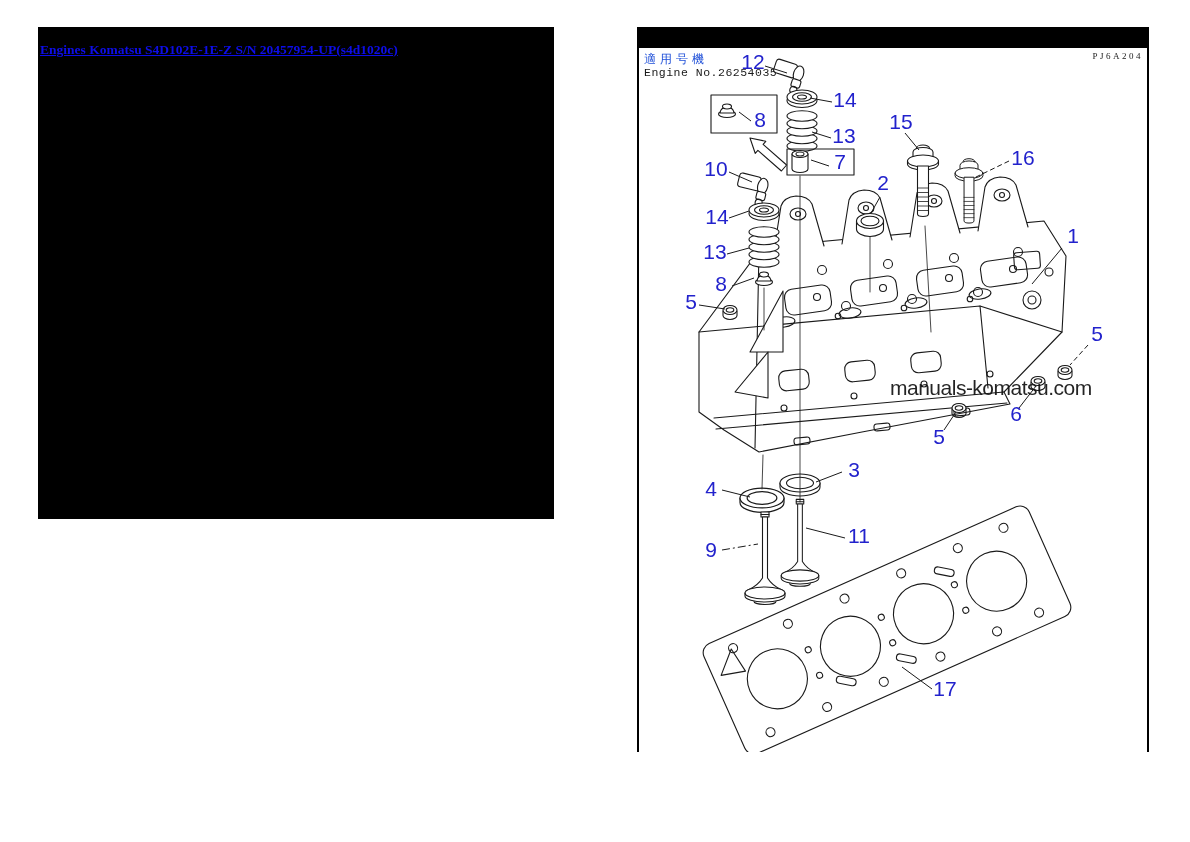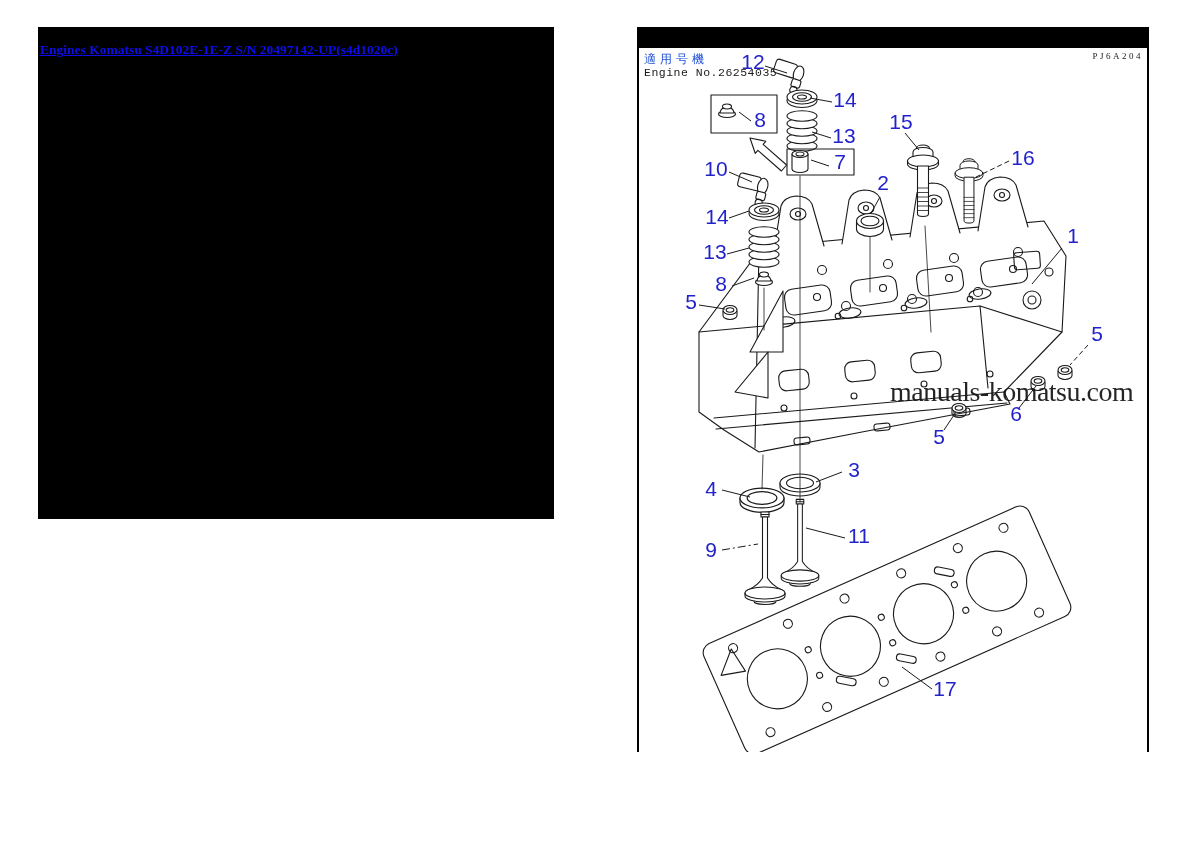--- a/index.html
+++ b/index.html
@@ -16,39 +16,39 @@
   .diagram{position:absolute;left:637px;top:27px;width:512px;height:725px;
     border-left:2px solid #000;border-right:2px solid #000;background:#fff;box-sizing:border-box;}
   .topbar{position:absolute;left:0;top:0;width:100%;height:21px;background:#000;}
   .applicable{position:absolute;left:5px;top:24px;font-family:"DejaVu Sans",sans-serif;
     font-size:12px;letter-spacing:4px;color:#1d4ed8;white-space:nowrap;}
   .engine-no{position:absolute;left:5px;top:39px;font-family:"Liberation Mono",monospace;
     font-size:11.5px;letter-spacing:0.5px;color:#1a1a1a;white-space:nowrap;}
   .plate-code{position:absolute;right:4px;top:24px;font-family:Liberation Serif, serif;
     font-size:9px;letter-spacing:2.5px;color:#1a1a1a;white-space:nowrap;}
   .drawing{position:absolute;left:0;top:21px;}
-  .watermark{position:absolute;left:251px;top:349px;font-family:Liberation Serif, serif;
-    font-size:28px;letter-spacing:-0.5px;color:#121212;opacity:.92;white-space:nowrap;}
+  .watermark{position:absolute;left:251px;top:349px;font-family:Liberation Sans, sans-serif;
+    font-size:21px;letter-spacing:-0.5px;color:#121212;opacity:.92;white-space:nowrap;}
 
   
   .ln{fill:none;stroke:#1a1a1a;stroke-width:1.1;stroke-linejoin:round;stroke-linecap:round;}
   .wh{fill:#fff;}
   .thin{stroke-width:.8;}
   .leader{fill:none;stroke:#1a1a1a;stroke-width:1;}
   .dash{stroke-dasharray:5 3;}
   .dashdot{stroke-dasharray:8 3 2 3;}
   .callout{font-family:"Liberation Sans",sans-serif;font-size:21px;text-anchor:middle;}
 </style>
 </head>
 <body>
 
 <div class="canvas">
 
   <div class="black-panel">
-    <a href="#" class="engine-link">Engines Komatsu S4D102E-1E-Z S/N 20497142-UP(s4d1020c)</a>
+    <a href="#" class="engine-link">Engines Komatsu S4D102E-1E-Z S/N 20457954-UP(s4d1020c)</a>
   </div>
 
   <div class="diagram">
     <div class="topbar"></div>
     <div class="applicable">適用号機</div>
     <div class="engine-no">Engine No.26254035~</div>
     <div class="plate-code">PJ6A204</div>
 
     <svg class="drawing" width="512" height="704" viewBox="637 48 512 704" xmlns="http://www.w3.org/2000/svg">
       <defs>

